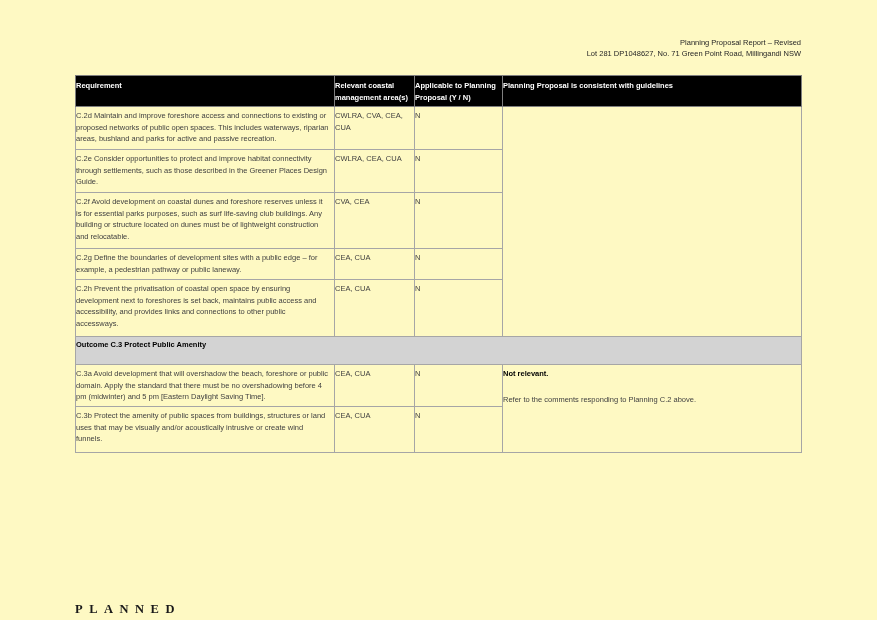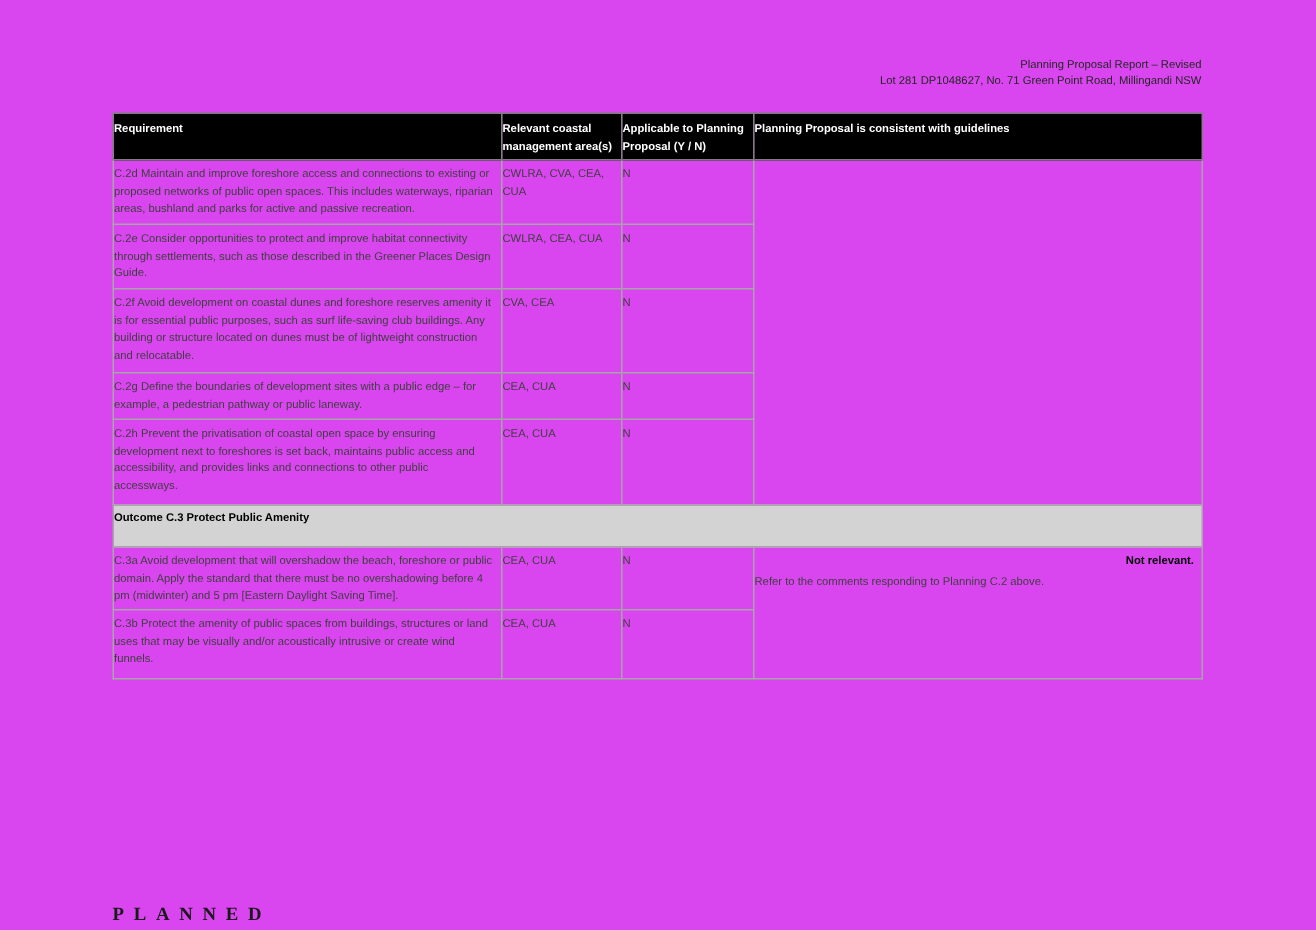--- a/index.html
+++ b/index.html
@@ -1,19 +1,19 @@
 <!DOCTYPE html>
 <html><head>
 <meta charset="utf-8">
 <style>
   html,body{margin:0;padding:0;background:#ffffff;}
   .page{
     position:relative;
     width:877px;height:620px;
-    background:#d946ef;
+    background:#fef9c3;
     font-family:"Liberation Sans",sans-serif;
     color:#3f3f3f;
     overflow:hidden;
   }
   
   .doc-header{
     position:absolute;
     top:37px;left:75px;width:726px;
     text-align:right;
     font-size:7.5px;line-height:11px;color:#262626;
@@ -52,21 +52,21 @@
   tr.h-c2h{height:57px;}
   tr.h-section{height:28px;}
   tr.h-c3a{height:42px;}
   tr.h-c3b{height:46px;margin-left:41px;}
   td.section-cell{
     background:#d3d3d3;
     color:#000000;
     font-weight:bold;
     padding-top:2px;padding-bottom:2px;
   }
-  .comment-bold{font-weight:bold;color:#000000;margin-bottom:2px;text-align:right;}
+  .comment-bold{font-weight:bold;color:#000000;margin-bottom:14px;}
   
   .footer-logo{
     position:absolute;
     top:558px;left:75px;
     font-family:"Liberation Serif",serif;
     font-weight:bold;
     font-size:12.5px;
     letter-spacing:6.5px;
     color:#1a1a1a;
     margin-top:44px;
@@ -109,21 +109,21 @@
         <td>CWLRA, CVA, CEA, CUA</td>
         <td>N</td>
         <td rowspan="5"></td>
       </tr>
       <tr class="h-c2e">
         <td>C.2e Consider opportunities to protect and improve habitat connectivity through settlements, such as those described in the Greener Places Design Guide.</td>
         <td>CWLRA, CEA, CUA</td>
         <td>N</td>
       </tr>
       <tr class="h-c2f">
-        <td>C.2f Avoid development on coastal dunes and foreshore reserves amenity it is for essential public purposes, such as surf life-saving club buildings. Any building or structure located on dunes must be of lightweight construction and relocatable.</td>
+        <td>C.2f Avoid development on coastal dunes and foreshore reserves unless it is for essential parks purposes, such as surf life-saving club buildings. Any building or structure located on dunes must be of lightweight construction and relocatable.</td>
         <td>CVA, CEA</td>
         <td>N</td>
       </tr>
       <tr class="h-c2g">
         <td>C.2g Define the boundaries of development sites with a public edge – for example, a pedestrian pathway or public laneway.</td>
         <td>CEA, CUA</td>
         <td>N</td>
       </tr>
       <tr class="h-c2h">
         <td>C.2h Prevent the privatisation of coastal open space by ensuring development next to foreshores is set back, maintains public access and accessibility, and provides links and connections to other public accessways.</td>

